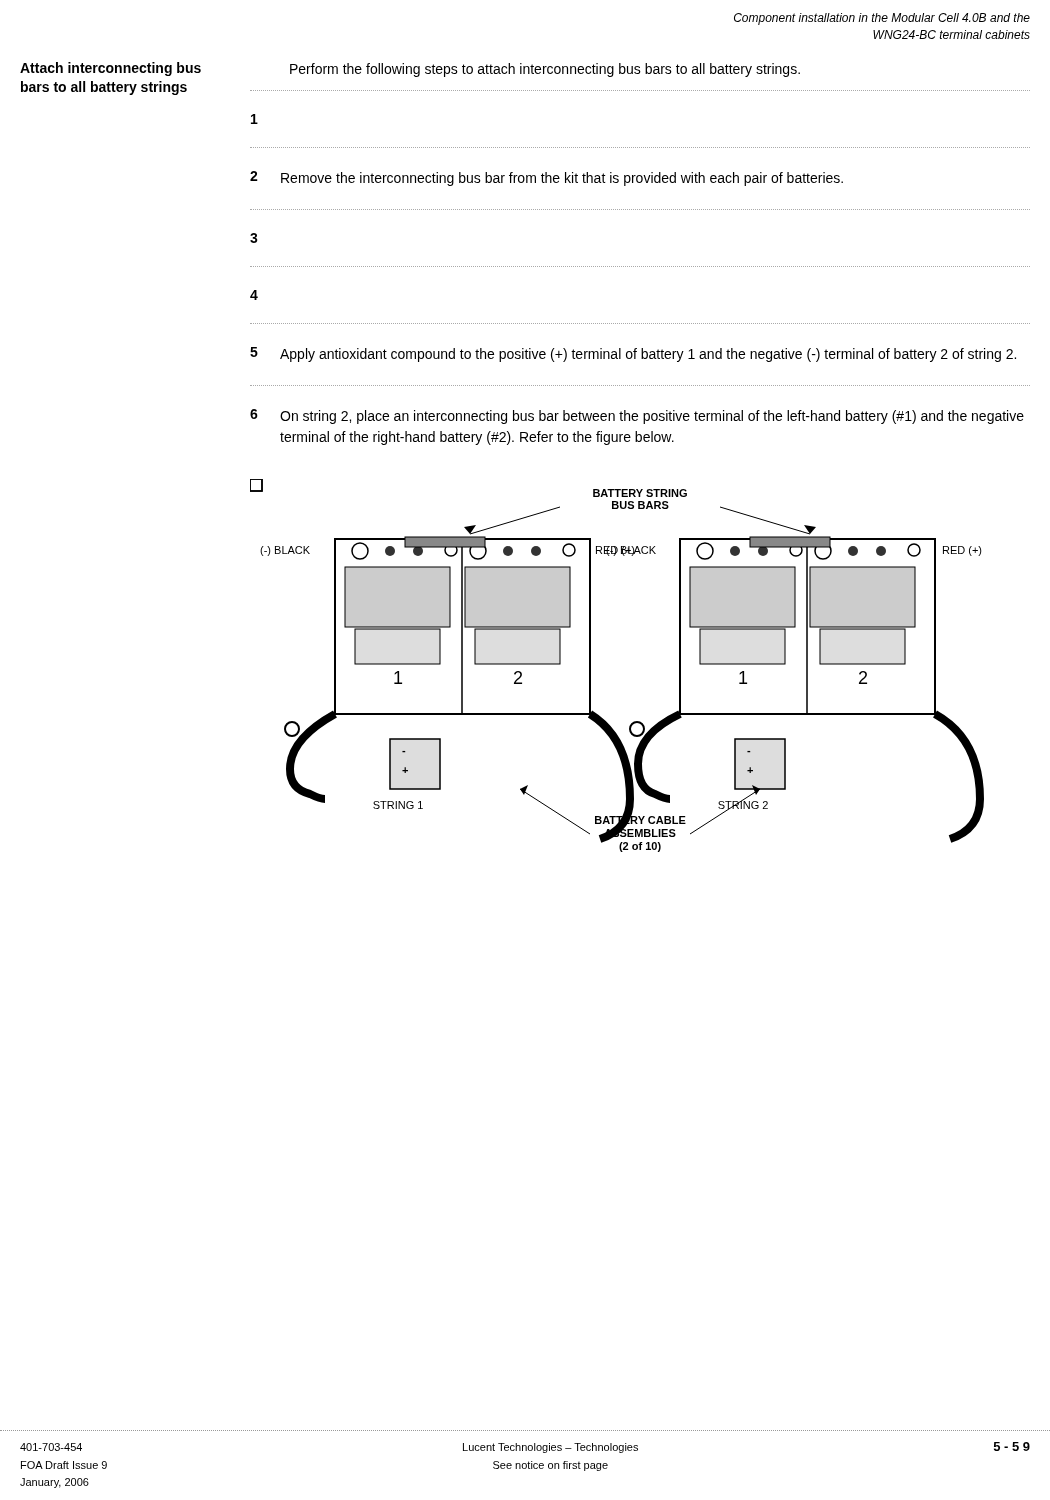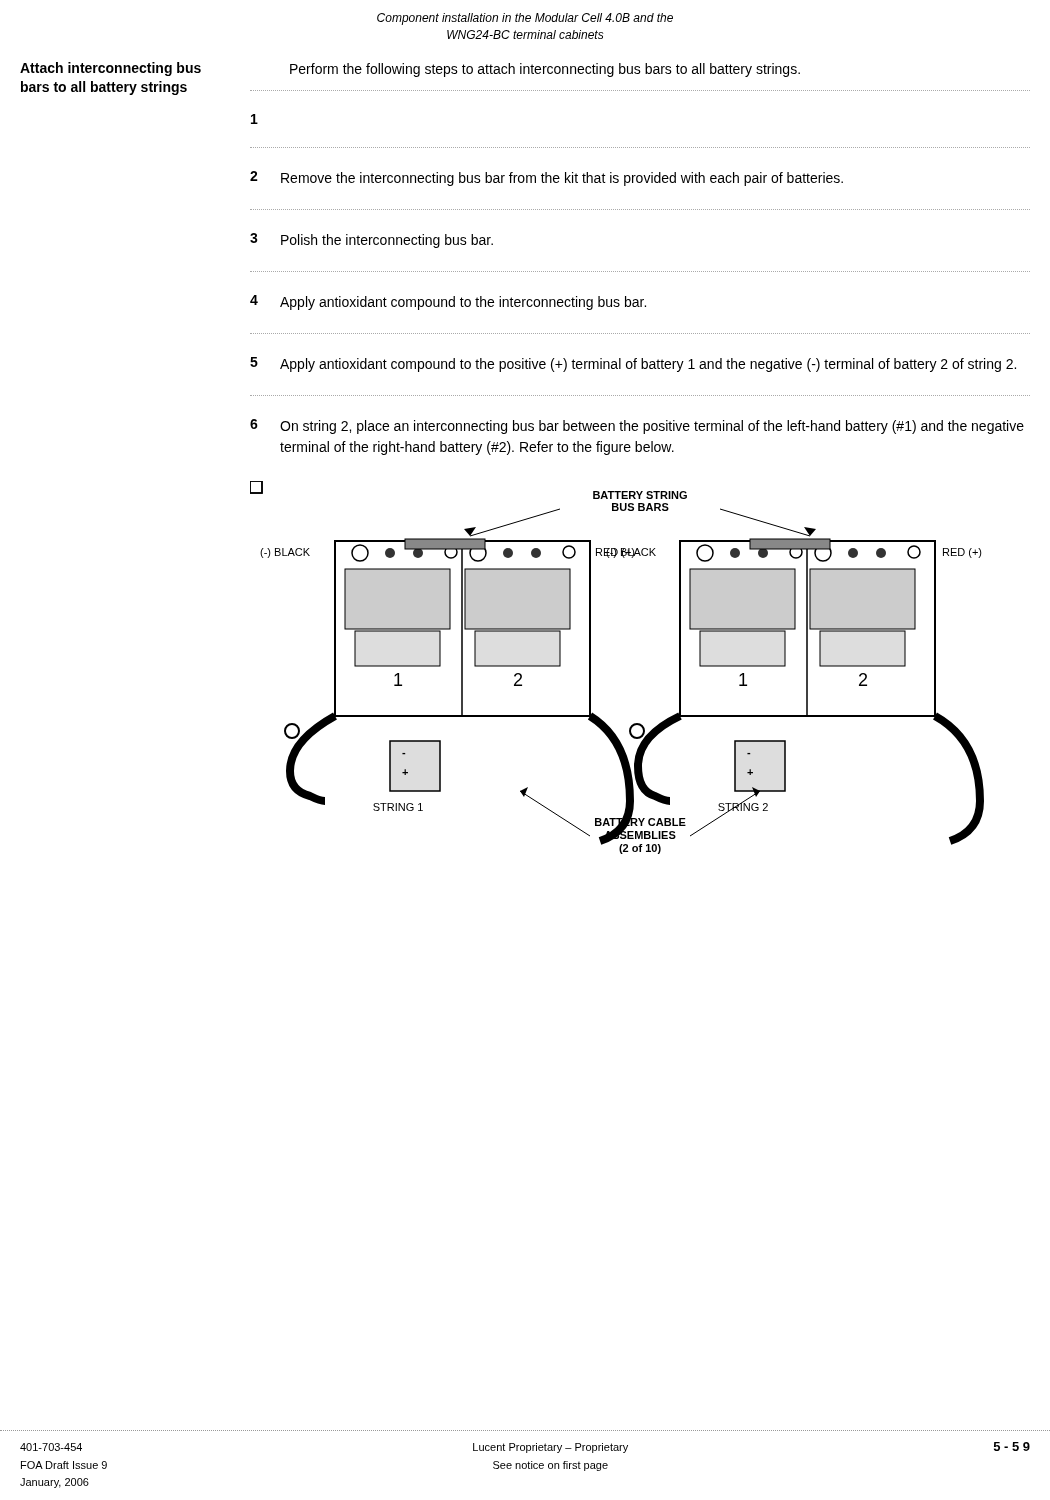--- a/index.html
+++ b/index.html
@@ -8,21 +8,21 @@
       min-height: 1500px;
       background: #fff;
       font-family: Arial, Helvetica, sans-serif;
       font-size: 14px;
       color: #000;
       position: relative;
     }
 
     
     .page-header {
-      text-align: center;
+      text-align: right;
       padding: 10px 20px 5px 20px;
       font-size: 12px;
       font-style: italic;
       border-bottom: none;
       line-height: 1.4;
     }
 
     
     .content-area {
       display: flex;
@@ -76,21 +76,21 @@
     }
 
     .step-text {
       font-size: 14px;
       line-height: 1.5;
       flex: 1;
     }
 
     
     .figure-area {
-      margin-top: 13px;
+      margin-top: 21px;
       position: relative;
       width: 100%;
     }
 
     
     .page-footer {
       position: absolute;
       bottom: 0;
       left: 0;
       right: 0;
@@ -147,28 +147,26 @@
 
     <div class="step">
       <div class="step-number">2</div>
       <div class="step-text">Remove the interconnecting bus bar from the kit that is provided with each pair of batteries.</div>
     </div>
 
     <hr class="divider">
 
     <div class="step">
       <div class="step-number">3</div>
-      <div class="step-text">Polish the interconnecting bus bar.</div>
     </div>
 
     <hr class="divider">
 
     <div class="step">
       <div class="step-number">4</div>
-      <div class="step-text">Apply antioxidant compound to the interconnecting bus bar.</div>
     </div>
 
     <hr class="divider">
 
     <div class="step">
       <div class="step-number">5</div>
       <div class="step-text">Apply antioxidant compound to the positive (+) terminal of battery 1 and the negative (-) terminal of battery 2 of string 2.</div>
     </div>
 
     <hr class="divider">
@@ -293,17 +291,17 @@
   </div>
 </div>
 
 <div class="page-footer">
   <div class="footer-left">
     <div>401-703-454</div>
     <div>FOA Draft Issue 9</div>
     <div>January, 2006</div>
   </div>
   <div class="footer-center">
-    <div>Lucent Proprietary – Proprietary</div>
+    <div>Lucent Technologies – Technologies</div>
     <div>See notice on first page</div>
   </div>
   <div class="footer-right">5  -  5 9</div>
 </div>
 
 </body></html>

